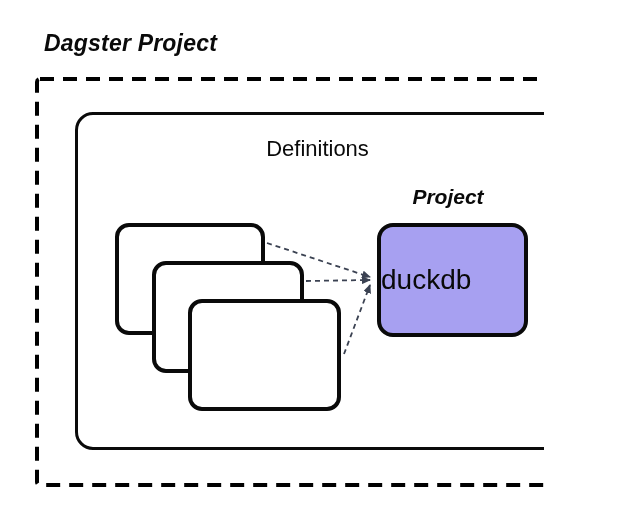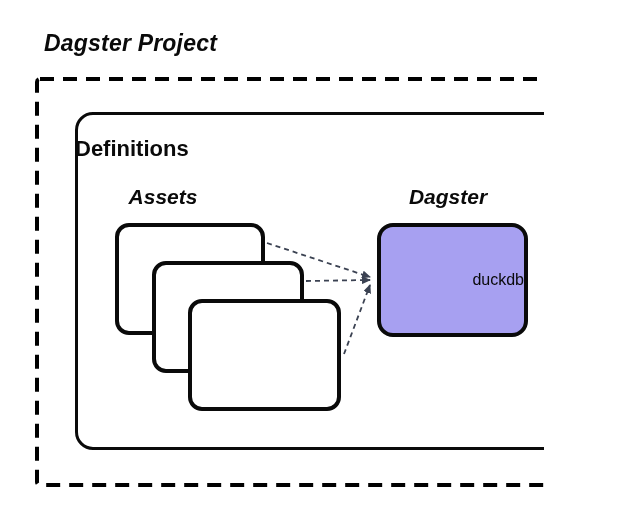--- a/index.html
+++ b/index.html
@@ -31,23 +31,23 @@
     box-sizing:border-box;
     border:3.5px solid var(--outline);
     border-radius:18px;
     background:#fff;
     z-index:1;
   }
   .definitions-label{
     position:absolute;
     left:75px;top:136px;
     width:485px;
-    text-align:left;
+    text-align:center;
     font-size:22px;
-    font-weight:700;
+    font-weight:400;
     z-index:2;
   }
   .assets-label{
     position:absolute;
     left:93px;top:185px;
     width:140px;
     text-align:center;
     font-size:21px;
     font-style:italic;
     font-weight:600;
@@ -74,22 +74,22 @@
   .asset-card.c2{left:152px;top:261px;width:152px;height:112px;z-index:3;}
   .asset-card.c3{left:188px;top:299px;width:153px;height:112px;z-index:4;}
   .resource-node{
     position:absolute;
     left:377px;top:223px;
     width:151px;height:114px;
     box-sizing:border-box;
     background:var(--resource-fill);
     border:4px solid var(--outline);
     border-radius:16px;
-    display:flex;align-items:center;justify-content:flex-end;
-    font-size:16px;
+    display:flex;align-items:center;justify-content:flex-start;
+    font-size:28px;
     z-index:3;
   }
   .overlay-svg{
     position:absolute;
     left:0;top:0;
     width:638px;height:525px;
     z-index:5;
     pointer-events:none;
   }
   .connector{
@@ -109,23 +109,22 @@
 <body>
 
 <div class="canvas">
 
   <div class="diagram-title">Dagster Project</div>
 
   <div class="definitions-box"></div>
 
   <div class="definitions-label">Definitions</div>
 
-  <div class="assets-label">Assets</div>
 
-  <div class="resource-label">Dagster</div>
+  <div class="resource-label">Project</div>
 
   <div class="asset-card c1"></div>
   <div class="asset-card c2"></div>
   <div class="asset-card c3"></div>
 
   <div class="resource-node">
     <span>duckdb</span>
   </div>
 
   <svg class="overlay-svg" viewBox="0 0 638 525" xmlns="http://www.w3.org/2000/svg">

